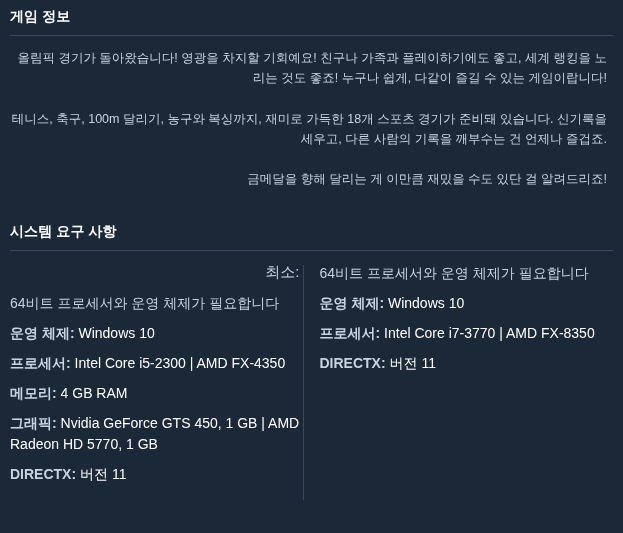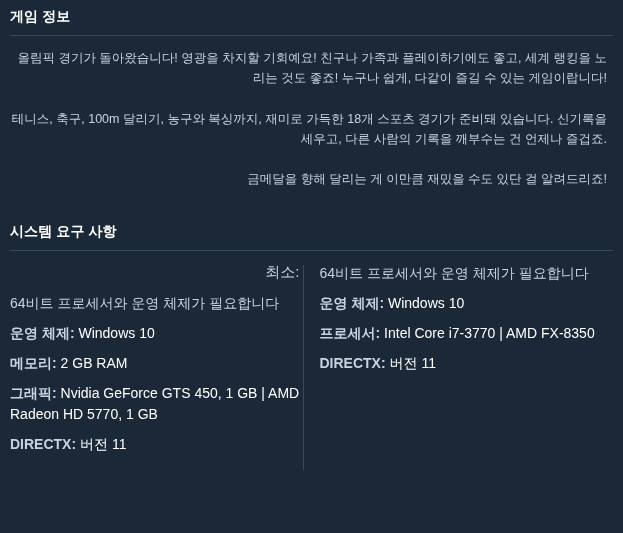--- a/index.html
+++ b/index.html
@@ -116,22 +116,26 @@
     <div class="sysreq-cols">
 
       <div class="sysreq-col left">
         <div class="sysreq-heading">최소:</div>
         <div class="sysreq-line">64비트 프로세서와 운영 체제가 필요합니다</div>
         <div class="sysreq-line">
           <span class="lbl">운영 체제:</span>
           <span class="val">Windows 10</span>
         </div>
         <div class="sysreq-line">
+          <span class="lbl">프로세서:</span>
+          <span class="val">Intel Core i5-2300 | AMD FX-4350</span>
+        </div>
+        <div class="sysreq-line">
           <span class="lbl">메모리:</span>
-          <span class="val">2 GB RAM</span>
+          <span class="val">4 GB RAM</span>
         </div>
         <div class="sysreq-line">
           <span class="lbl">그래픽:</span>
           <span class="val">Nvidia GeForce GTS 450, 1 GB | AMD Radeon HD 5770, 1 GB</span>
         </div>
         <div class="sysreq-line">
           <span class="lbl">DIRECTX:</span>
           <span class="val">버전 11</span>
         </div>
 

